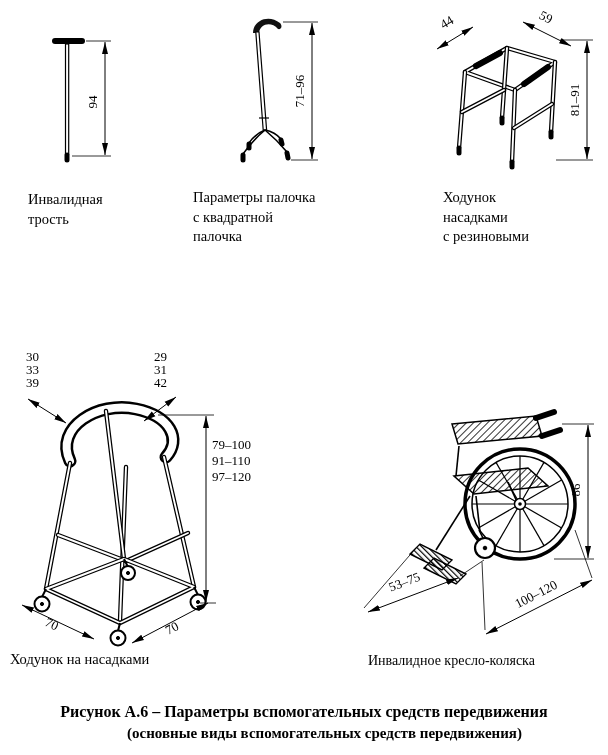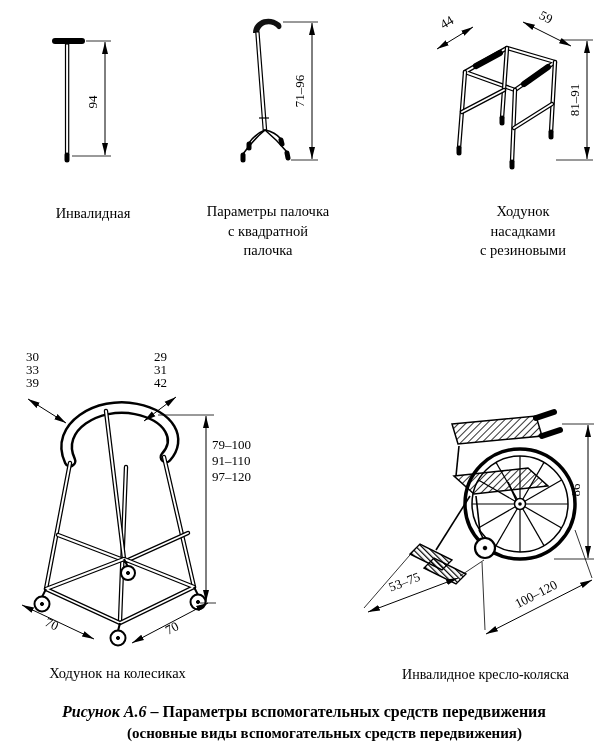--- a/index.html
+++ b/index.html
@@ -11,21 +11,21 @@
   .ext{stroke:#000;stroke-width:0.8;fill:none;}
   .ln{stroke:#000;stroke-width:1.6;fill:none;}
   .tube-o{stroke:#000;stroke-width:4.4;fill:none;stroke-linejoin:round;stroke-linecap:round;}
   .tube-i{stroke:#fff;stroke-width:1.9;fill:none;stroke-linejoin:round;stroke-linecap:round;}
   .band-o{stroke:#000;stroke-width:13;fill:none;stroke-linecap:round;}
   .band-i{stroke:#fff;stroke-width:8;fill:none;stroke-linecap:round;}
   .grip{stroke:#000;stroke-width:6;stroke-linecap:round;}
   .tip{stroke:#000;stroke-width:5;stroke-linecap:round;}
   .caption{position:absolute;left:0;top:701px;width:608px;text-align:center;font-weight:bold;font-size:16px;line-height:1.4;}
   .caption .sub{font-size:15px;margin-left:41px;}
-  .figlabel{position:absolute;text-align:center;font-size:14.5px;line-height:1.35;margin-top:14px;}
+  .figlabel{position:absolute;text-align:left;font-size:14.5px;line-height:1.35;}
 </style>
 </head>
 <body>
 
 <svg class="fig" style="left:28px;top:6px" width="130" height="180" viewBox="0 0 130 180">
   <defs>
     <marker id="ar1" markerWidth="12" markerHeight="8" refX="12" refY="4" orient="auto-start-reverse" markerUnits="userSpaceOnUse">
       <path d="M0,1 L12,4 L0,7 Z" fill="#000"></path>
     </marker>
   </defs>
@@ -36,20 +36,21 @@
   </g>
   <g>
     <line x1="58" y1="35" x2="83" y2="35" class="ext"></line>
     <line x1="44" y1="150" x2="83" y2="150" class="ext"></line>
     <line x1="77" y1="36" x2="77" y2="149" class="dim" marker-start="url(#ar1)" marker-end="url(#ar1)"></line>
     <text x="69" y="96" text-anchor="middle" transform="rotate(-90 69 96)">94</text>
   </g>
 </svg>
 <div class="figlabel" style="left:28px;top:190px;width:130px">
   <div>Инвалидная</div>
+  <div>трость</div>
 </div>
 
 <svg class="fig" style="left:195px;top:2px" width="150" height="185" viewBox="0 0 150 185">
   <defs>
     <marker id="ar2" markerWidth="12" markerHeight="8" refX="12" refY="4" orient="auto-start-reverse" markerUnits="userSpaceOnUse">
       <path d="M0,1 L12,4 L0,7 Z" fill="#000"></path>
     </marker>
   </defs>
   <g>
     <path d="M58,31 C58,18 74,12 85,21 C88,24 86,28 83,27 C76,19 65,22 64,31 Z" fill="#111"></path>
@@ -175,21 +176,21 @@
     <text x="204" y="104">79–100</text>
     <text x="204" y="120">91–110</text>
     <text x="204" y="136">97–120</text>
     <line x1="14" y1="260" x2="86" y2="294" class="dim" marker-start="url(#ar4)" marker-end="url(#ar4)"></line>
     <text x="42" y="283" text-anchor="middle" transform="rotate(25 42 283)">70</text>
     <line x1="124" y1="298" x2="200" y2="258" class="dim" marker-start="url(#ar4)" marker-end="url(#ar4)"></line>
     <text x="166" y="287" text-anchor="middle" transform="rotate(-28 166 287)">70</text>
   </g>
 </svg>
 <div class="figlabel" style="left:10px;top:650px;width:215px">
-  <div>Ходунок на колесиках</div>
+  <div>Ходунок на насадками</div>
 </div>
 
 <svg class="fig" style="left:358px;top:382px" width="245" height="300" viewBox="0 0 245 300">
   <defs>
     <marker id="ar5" markerWidth="12" markerHeight="8" refX="12" refY="4" orient="auto-start-reverse" markerUnits="userSpaceOnUse">
       <path d="M0,1 L12,4 L0,7 Z" fill="#000"></path>
     </marker>
     <pattern id="hA" width="5" height="5" patternUnits="userSpaceOnUse" patternTransform="rotate(45)">
       <line x1="0" y1="0" x2="0" y2="5" stroke="#000" stroke-width="1.6"></line>
     </pattern>
@@ -248,16 +249,16 @@
     <line x1="128" y1="252" x2="234" y2="198" class="dim" marker-start="url(#ar5)" marker-end="url(#ar5)"></line>
     <text x="180" y="216" text-anchor="middle" transform="rotate(-27 180 216)">100–120</text>
   </g>
 </svg>
 <div class="figlabel" style="left:368px;top:652px;width:235px;font-size:14px">
   <div>Инвалидное кресло-коляска</div>
 </div>
 
 <div class="caption">
   <div>
-    <span style="font-style:italic">Рисунок А.6</span><span> – Параметры вспомогательных средств передвижения</span>
+    <span style="">Рисунок А.6</span><span> – Параметры вспомогательных средств передвижения</span>
   </div>
   <div class="sub">(основные виды вспомогательных средств передвижения)</div>
 </div>
 
 </body></html>

